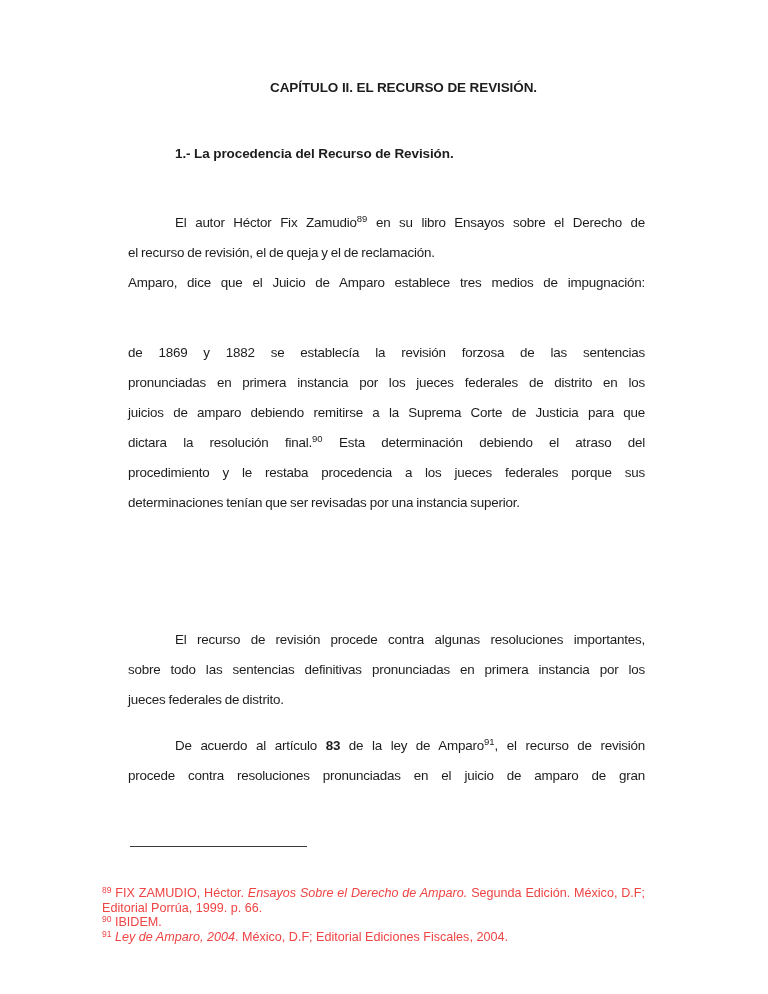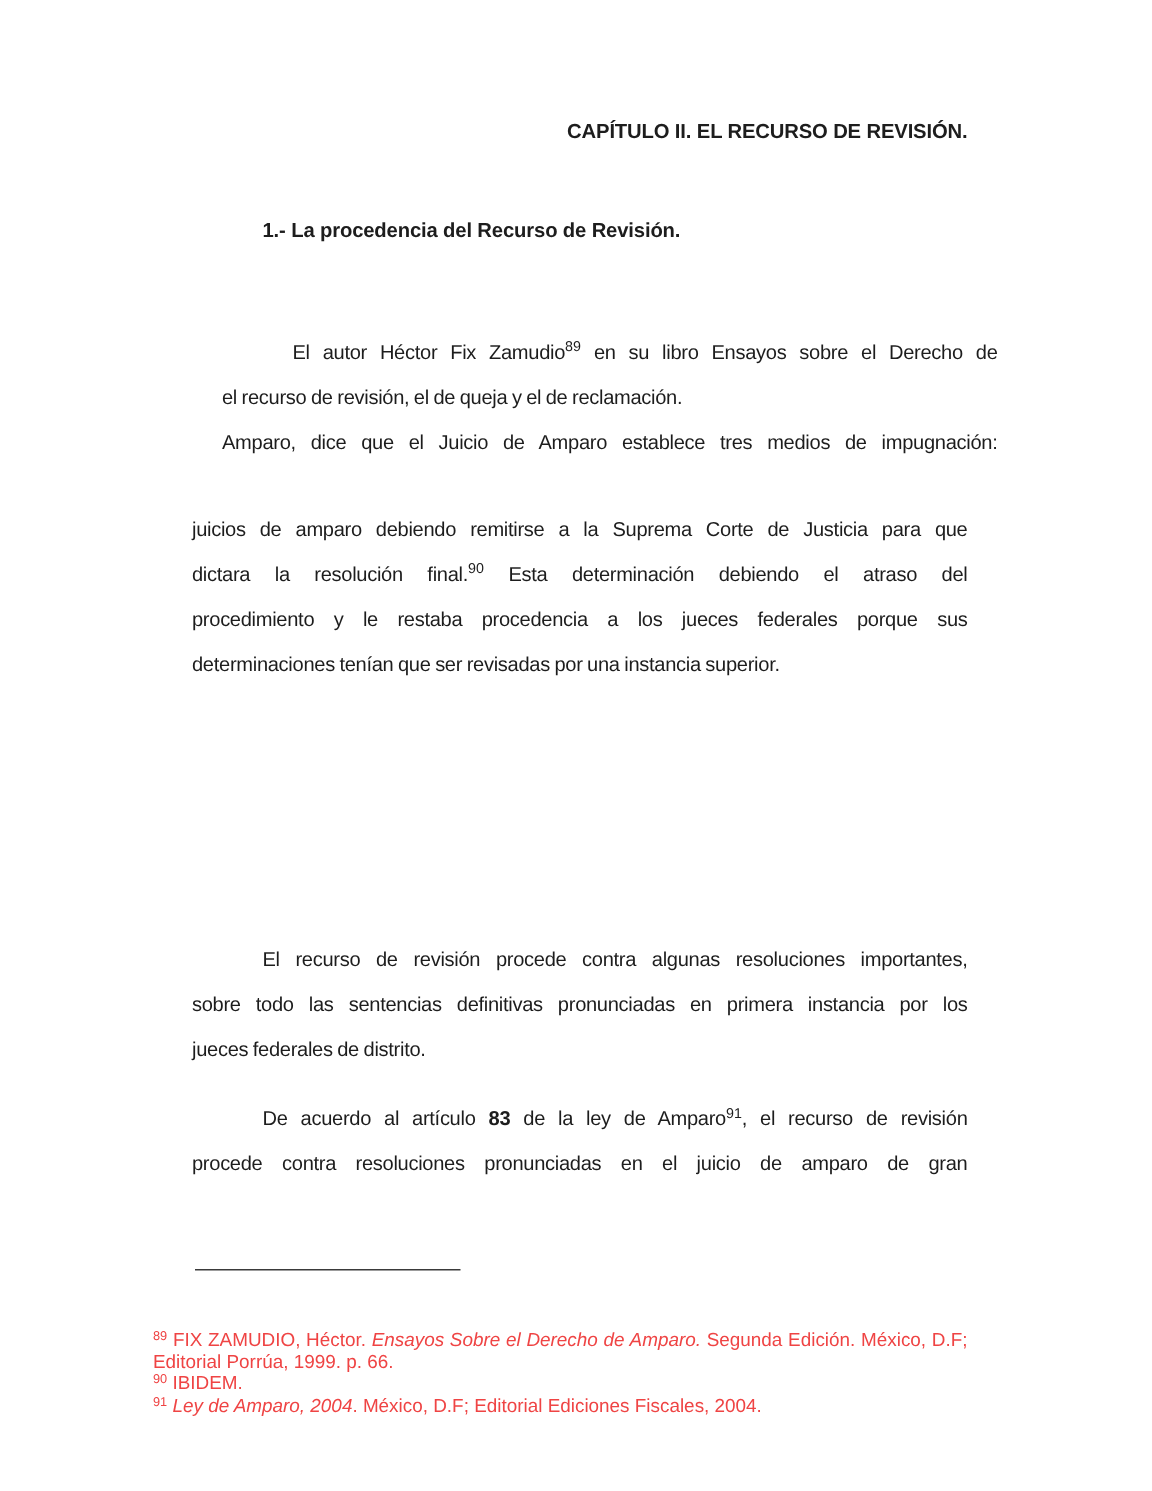--- a/index.html
+++ b/index.html
@@ -16,21 +16,21 @@
     font-family: "Liberation Sans", sans-serif;
     color: #1d1d1d;
   }
   .chapter-title {
     position: absolute;
     top: 78px;
     left: 128px;
     width: 517px;
     padding-left: 34px;
     box-sizing: border-box;
-    text-align: right;
+    text-align: center;
     font-size: 13.5px;
     font-weight: bold;
     letter-spacing: -0.1px;
     line-height: 20px;
   }
   .section-heading {
     position: absolute;
     top: 144px;
     left: 175px;
     font-size: 13.5px;
@@ -40,21 +40,21 @@
   }
   .para {
     position: absolute;
     left: 128px;
     width: 517px;
     font-size: 13.4px;
     letter-spacing: -0.2px;
     word-spacing: -0.5px;
     line-height: 30px;
   }
-  .para.p1 { top: 220px; margin-left: 20px; }
+  .para.p1 { top: 208px; }
   .para.p2 { top: 338px; }
   .para.p3 { top: 625px; }
   .para.p4 { top: 731px; }
   .bl {
     height: 30px;
     text-align: justify;
     text-align-last: justify;
     white-space: normal;
   }
   .bl.last { text-align-last: left; }
@@ -111,20 +111,22 @@
 
   <div class="section-heading">1.- La procedencia del Recurso de Revisión.</div>
 
   <div class="para p1">
     <div class="bl indent"><span>El autor Héctor Fix Zamudio</span><sup class="ref">89</sup><span> en su libro Ensayos sobre el Derecho de</span></div>
     <div class="bl last">el recurso de revisión, el de queja y el de reclamación.</div>
     <div class="bl">Amparo, dice que el Juicio de Amparo establece tres medios de impugnación:</div>
   </div>
 
   <div class="para p2">
+    <div class="bl">de 1869 y 1882 se establecía la revisión forzosa de las sentencias</div>
+    <div class="bl">pronunciadas en primera instancia por los jueces federales de distrito en los</div>
     <div class="bl">juicios de amparo debiendo remitirse a la Suprema Corte de Justicia para que</div>
     <div class="bl"><span>dictara la resolución final.</span><sup class="ref">90</sup><span> Esta determinación debiendo el atraso del</span></div>
     <div class="bl">procedimiento y le restaba procedencia a los jueces federales porque sus</div>
     <div class="bl last">determinaciones tenían que ser revisadas por una instancia superior.</div>
   </div>
 
   <div class="para p3">
     <div class="bl indent">El recurso de revisión procede contra algunas resoluciones importantes,</div>
     <div class="bl">sobre todo las sentencias definitivas pronunciadas en primera instancia por los</div>
     <div class="bl last">jueces federales de distrito.</div>

